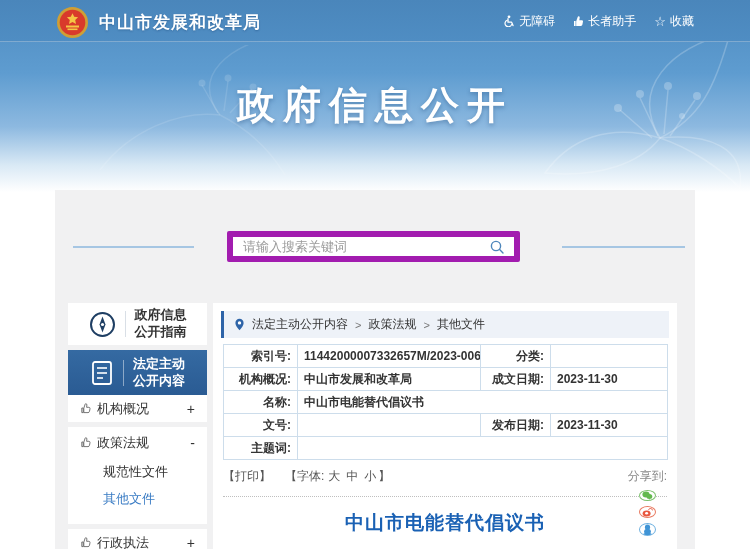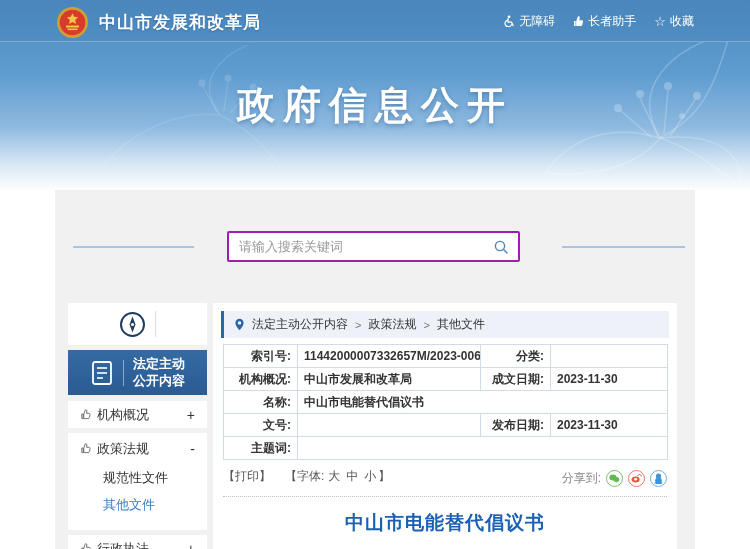--- a/index.html
+++ b/index.html
@@ -30,36 +30,36 @@
     text-shadow:0 2px 4px rgba(20,60,110,.35);
     font-family:Liberation Serif, serif;
   }
   
   .card { position:absolute; left:55px; top:190px; width:640px; height:359px; background:#f1f1f2; }
   .search-line { position:absolute; top:56px; height:2px; background:#a6c6e3; }
   .search-line.left { left:18px; width:121px; }
   .search-line.right { left:507px; width:123px; }
   .search-box {
     position:absolute; left:172px; top:41px; width:293px; height:31px;
-    background:#fff; border:2px solid #a21caf; border-radius:2px;
+    background:#fff; border:6px solid #a21caf; border-radius:2px;
     display:flex; align-items:center;gap:19px;
   }
   .search-input { flex:1; height:100%; border:none; outline:none; background:transparent; padding:0 10px; font-size:13px; color:#333; font-family:inherit; }
   .search-input::placeholder { color:#9a9a9a; }
   .search-btn { width:34px; height:100%; display:flex; align-items:center; justify-content:center; cursor:pointer; background:none; border:none; }
   
   .sidebar { position:absolute; left:13px; top:113px; width:139px; }
   .side-box { background:#fff; margin-bottom:5px; }
   .side-guide { height:42px; display:flex; align-items:center; justify-content:center; gap:9px; cursor:pointer; }
   .v-divider { width:1px; height:26px; background:#d9dfe6; }
   .v-divider.lt { background:rgba(255,255,255,.45); }
   .side-label { font-size:13px; font-weight:bold; color:#333; line-height:1.3; }
   .side-active {
     height:45px; display:flex; align-items:center; justify-content:center; gap:9px; cursor:pointer;
-    background:linear-gradient(180deg,#356aa2,#2a5b93); margin-bottom:6px;
+    background:linear-gradient(180deg,#356aa2,#2a5b93); margin-bottom:0;
   }
   .side-active .side-label { color:#fff; }
   .menu-row { height:27px; display:flex; align-items:center; padding:0 12px 0 13px; font-size:13px; color:#333; cursor:pointer; }
   .menu-icon { margin-right:6px; display:flex; }
   .menu-toggle { margin-left:auto; font-size:14px; color:#333; }
   .menu-group .menu-row { height:31px; }
   .submenu-row { height:27px; display:flex; align-items:center; padding-left:35px; font-size:13px; color:#333; cursor:pointer; }
   .submenu-row.active { color:#3a7cc4; }
   .menu-group { padding-bottom:12px; }
   
@@ -72,21 +72,21 @@
   .crumb-sep { color:#777; font-size:11px; }
   .doc-table { margin:6px 10px 0; width:444px; border-collapse:collapse; table-layout:fixed;font-weight:bold; }
   .doc-table td { border:1px solid #cdddeb; height:23px; font-size:12px; color:#333; padding:0 6px; background:#fff; overflow:hidden; white-space:nowrap; }
   .doc-table td.lbl { text-align:right; }
   .doc-table td.val { text-align:left; }
   .tools { margin:8px 10px 0; height:20px; display:flex; font-size:12px; color:#555; }
   .tool-item { cursor:pointer; }
   .font-sizes { display:flex; gap:6px; margin:0 2px 0 4px; }
   .font-sizes span { cursor:pointer; }
   .tools .gap { width:14px; }
-  .share { margin-left:auto; display:flex; align-items:center; gap:5px; color:#888; }
+  .share { margin-left:auto; display:flex; align-items:center; gap:5px; color:#888;flex-direction:column; }
   .share-circle { width:17px; height:17px; border-radius:50%; border:1px solid; display:flex; align-items:center; justify-content:center; cursor:pointer; background:#fff; }
   .share-wechat { border-color:#7cc06d; }
   .share-weibo { border-color:#e8795f; }
   .share-qq { border-color:#6fb1e0; }
   .dotted-divider { margin:8px 10px 0; border-top:1px dotted #bfbfbf; }
   .article-title { margin-top:13px; text-align:center; font-size:19px; font-weight:bold; color:#1a61b4; letter-spacing:1px; }
 </style>
 </head>
 <body>
 
@@ -175,20 +175,24 @@
 
     <div class="sidebar">
 
       <div class="side-box side-guide">
         <svg width="27" height="27" viewBox="0 0 27 27">
           <circle cx="13.5" cy="13.5" r="11.5" fill="none" stroke="#1e3e63" stroke-width="2"></circle>
           <path d="M13.5 5.5 L16.5 13.5 L13.5 21.5 L10.5 13.5 Z" fill="#1e3e63"></path>
           <circle cx="13.5" cy="13.5" r="1.6" fill="#fff"></circle>
         </svg>
         <span class="v-divider"></span>
+        <span class="side-label">
+          <span style="display:block">政府信息</span>
+          <span style="display:block">公开指南</span>
+        </span>
       </div>
 
       <div class="side-active">
         <svg width="24" height="26" viewBox="0 0 24 26">
           <rect x="3" y="2" width="18" height="22" rx="2" fill="none" stroke="#fff" stroke-width="1.8"></rect>
           <line x1="7" y1="8" x2="17" y2="8" stroke="#fff" stroke-width="1.6"></line>
           <line x1="7" y1="13" x2="17" y2="13" stroke="#fff" stroke-width="1.6"></line>
           <line x1="7" y1="18" x2="13" y2="18" stroke="#fff" stroke-width="1.6"></line>
         </svg>
         <span class="v-divider lt"></span>

